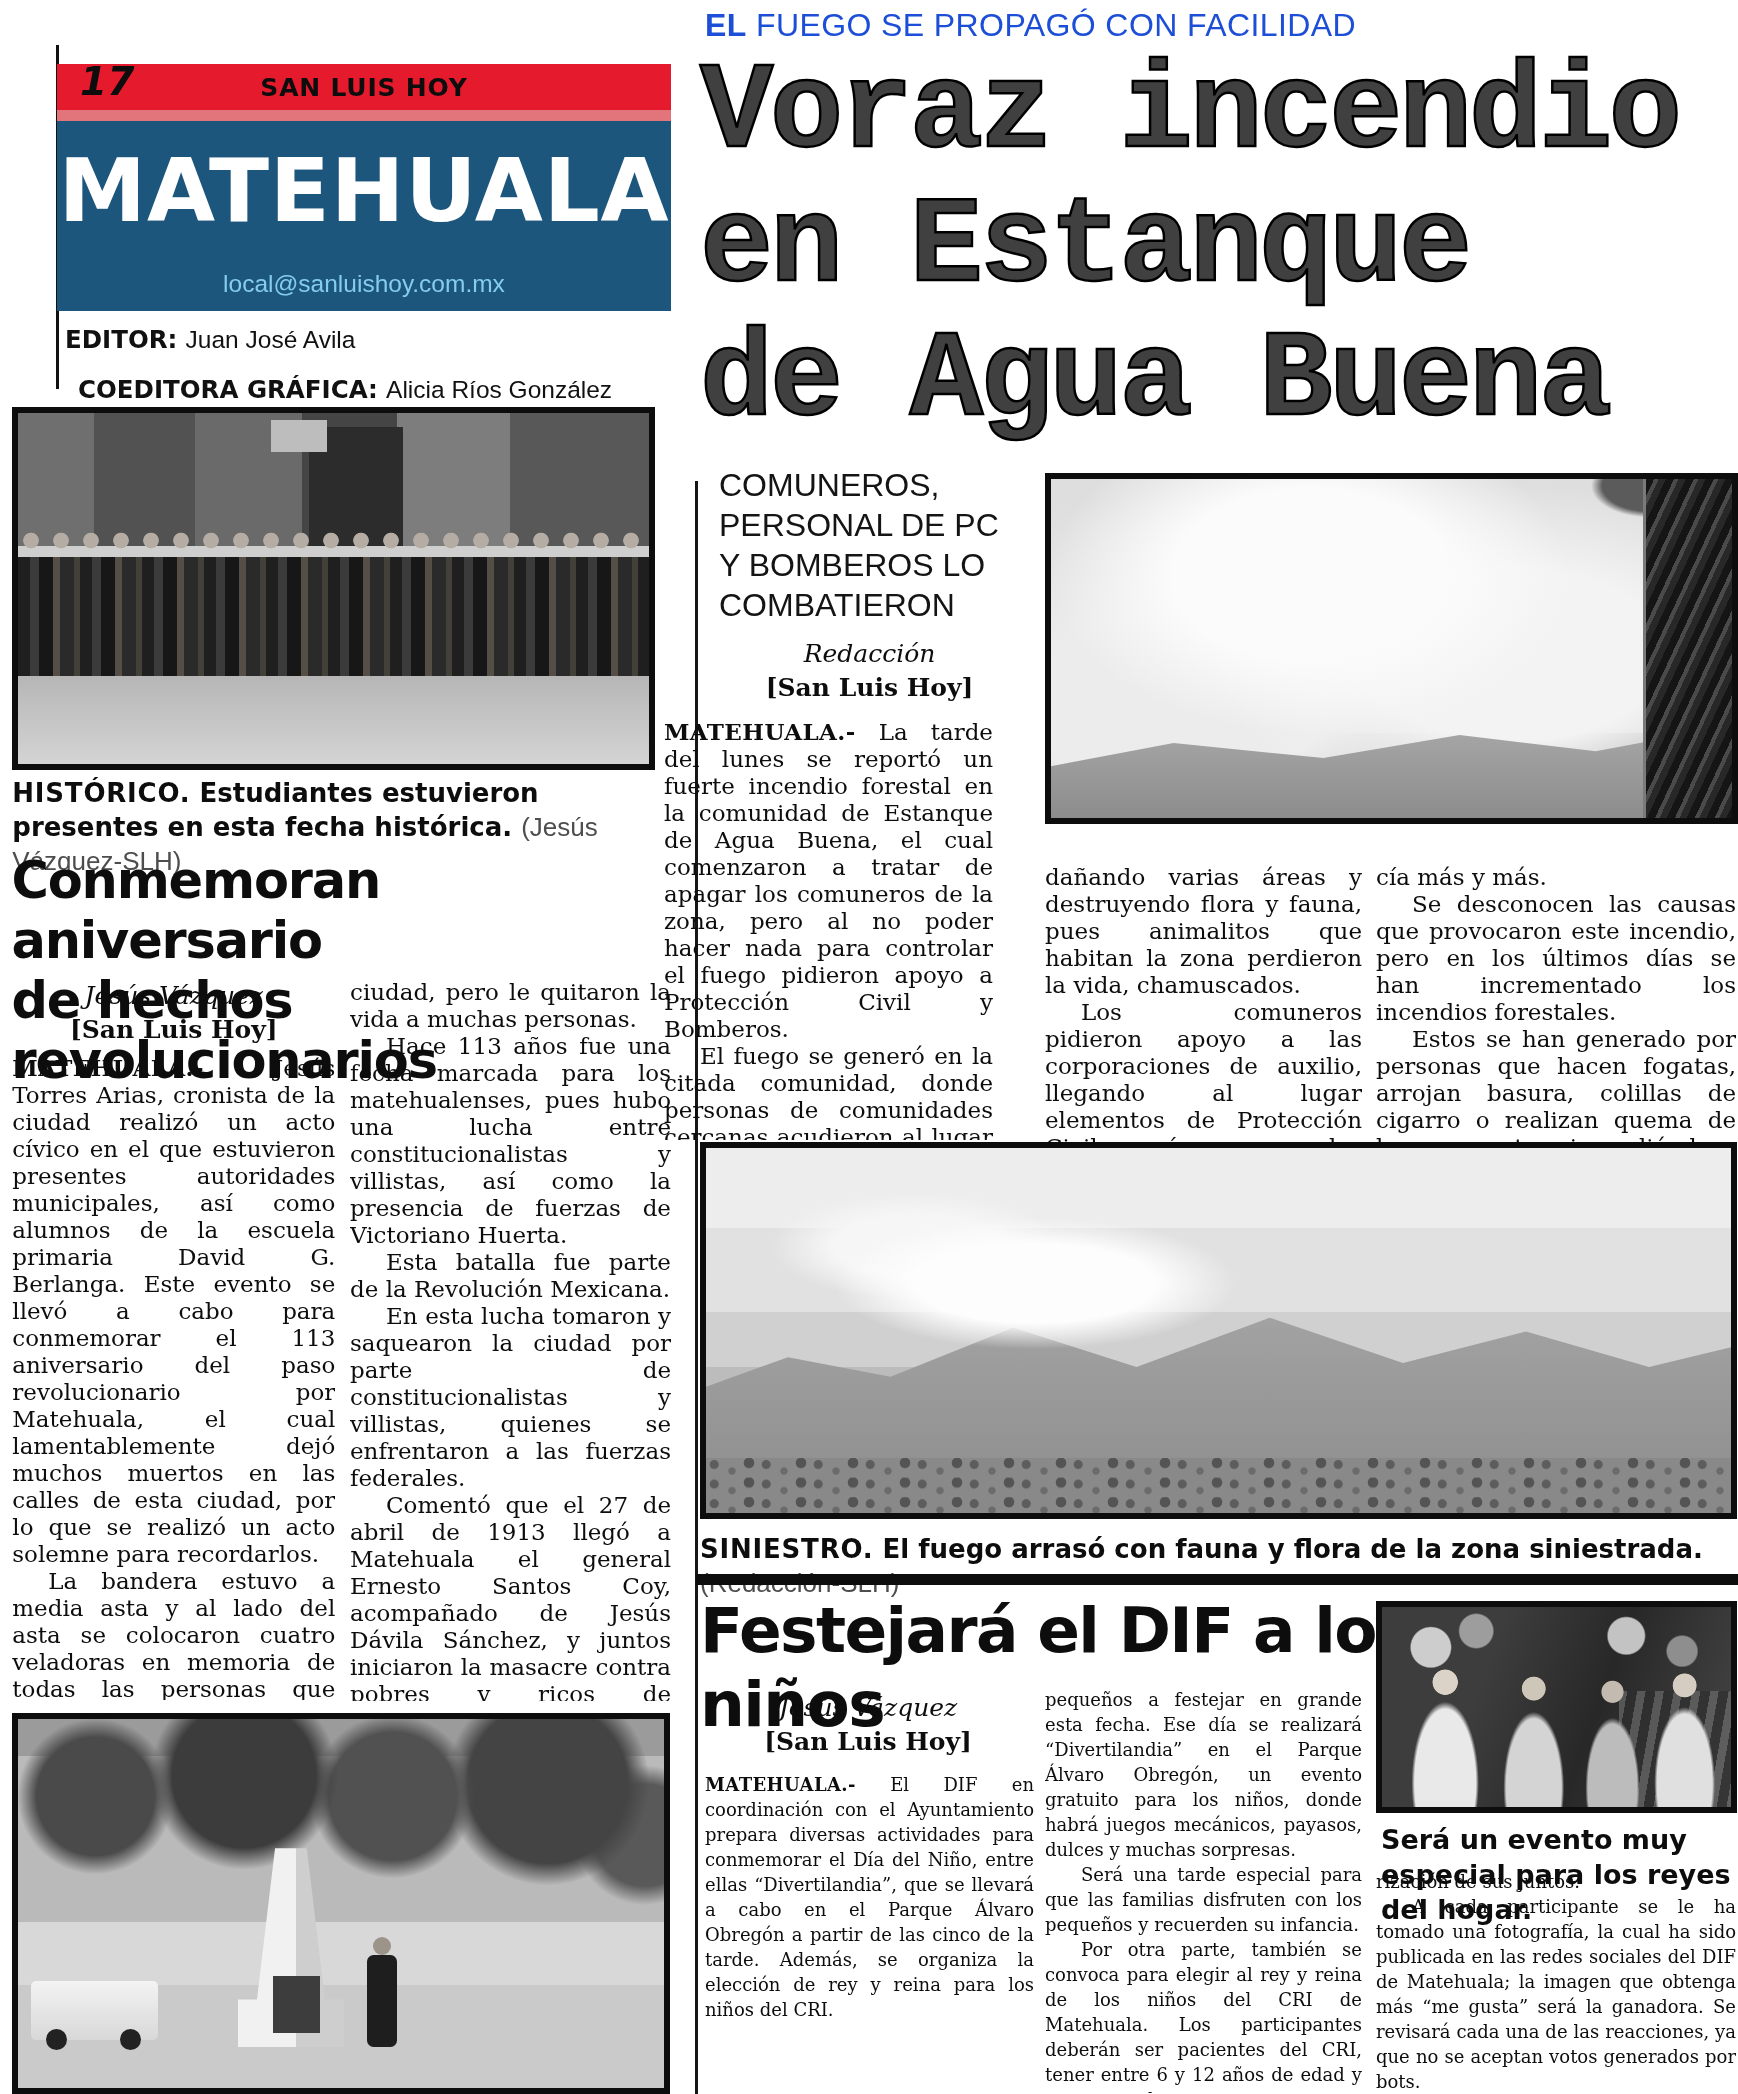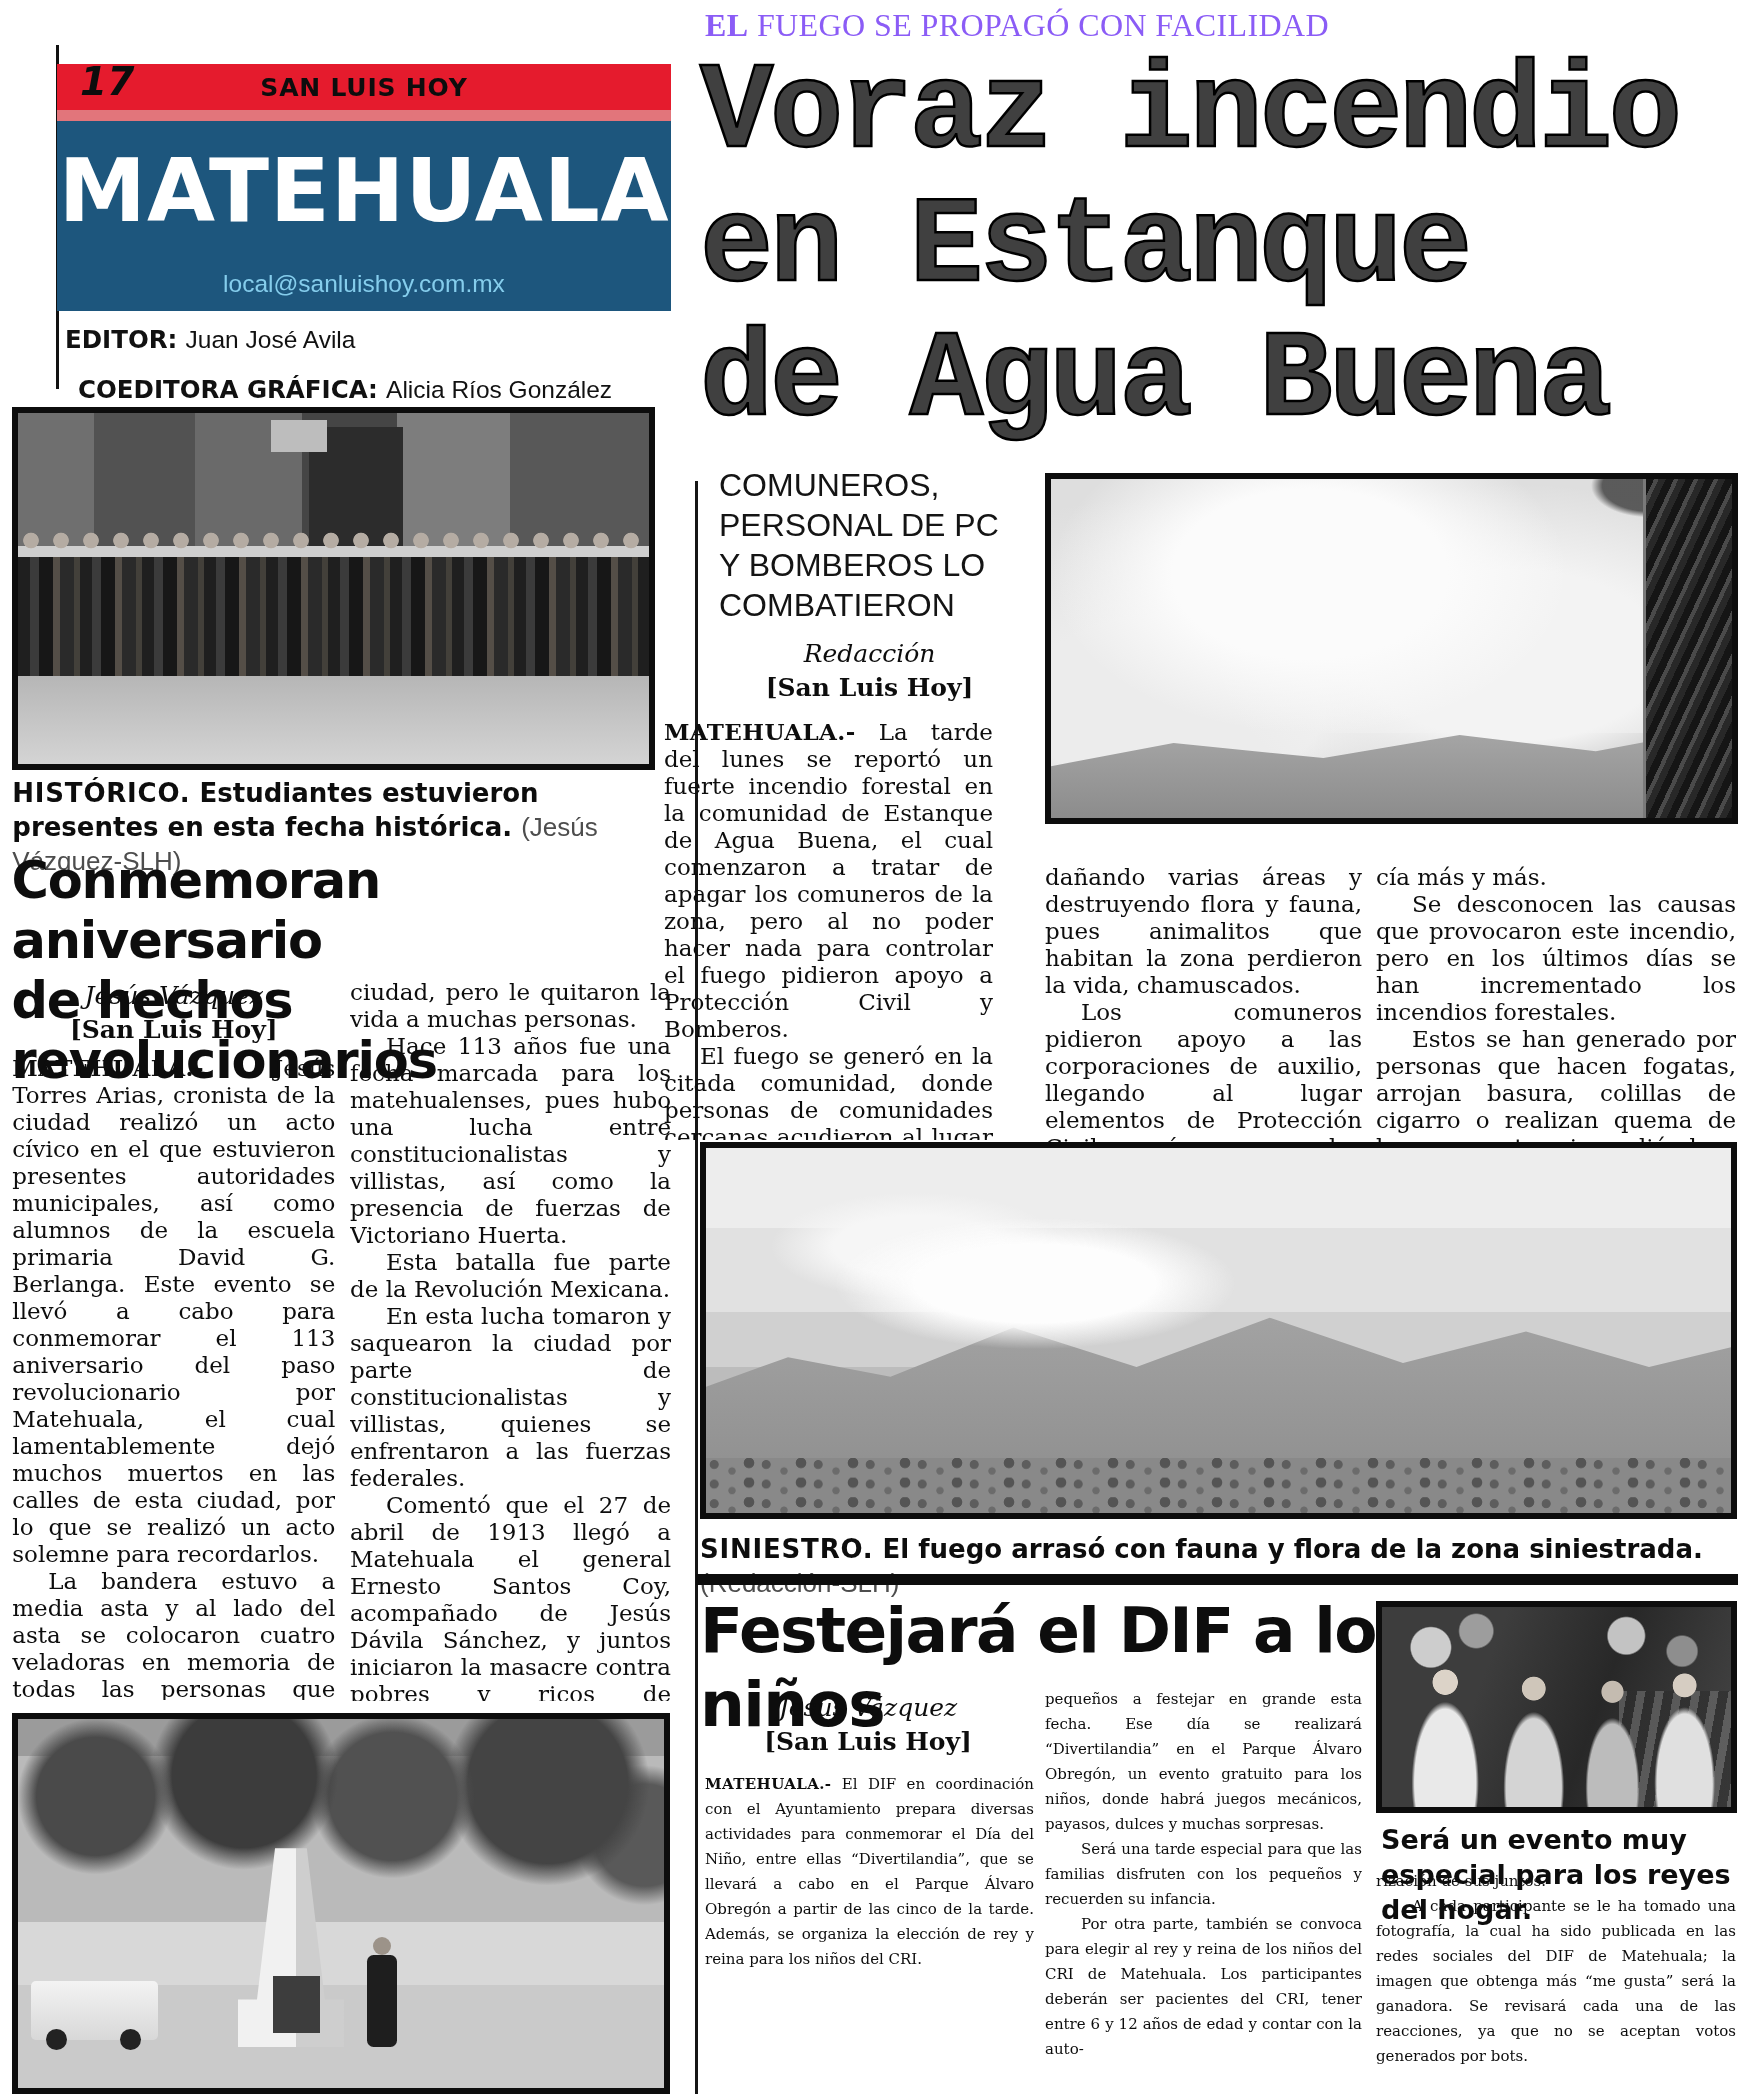--- a/index.html
+++ b/index.html
@@ -97,36 +97,36 @@
     background:linear-gradient(#f3f3f3,#d8d8d8);}
   .mn-truck::after{content:"";position:absolute;left:14.7px;bottom:-9.8px;width:21px;height:21px;border-radius:50%;
     background:#222;box-shadow:74px 0 0 #222;}
 
   
   .caption{font-family:"DejaVu Sans",sans-serif;font-size:26px;line-height:34px;color:#0d0d0d;}
   .caption b{font-weight:700;}
   .caption .credit{font-family:"Liberation Sans",sans-serif;font-weight:400;color:#4d4d4d;}
 
   
-  .kicker{left:705px;top:6.5px;font-family:Liberation Serif, serif;font-size:32px;letter-spacing:0.4px;color:#8b5cf6;}
+  .kicker{left:705px;top:6.5px;font-family:Liberation Sans, sans-serif;font-size:32px;letter-spacing:0.4px;color:#1d4ed8;}
   .kicker b{font-weight:800;}
   .mainhead{left:700px;top:47px;width:1039px;font-family:Liberation Mono, monospace;font-weight:bold;
     font-size:122px;line-height:134px;letter-spacing:-3.3px;-webkit-text-stroke:2.5px #000;color:#404040;}
   .deck{left:707px;top:465px;font-family:"Liberation Sans",sans-serif;font-size:32px;line-height:40px;color:#141414;margin-left:12px;}
   .byline{text-align:center;font-size:25px;line-height:34px;}
   .byline .au{font-style:italic;}
   .byline .br{font-weight:bold;}
   .vrule{left:695px;top:481px;width:2.5px;height:1614px;background:#161616;}
   .hrule{left:696px;top:1574px;width:1043px;height:10.6px;background:#0d0d0d;}
 
   .col{position:absolute;overflow:hidden;text-align:justify;}
   .col p{margin:0;font-size:23px;line-height:27px;}
   .col p.ind{text-indent:36px;}
   .col p b.dl{font-weight:bold;letter-spacing:0.4px;}
-  .col-sm p{font-size:15px;line-height:25px;}
+  .col-sm p{font-size:18px;line-height:25px;}
 
   .subhead{font-family:"DejaVu Sans",sans-serif;font-weight:800;color:#0d0d0d;letter-spacing:-1.2px;}
   .h-conm{left:11.5px;top:851px;width:663px;font-size:51px;line-height:60px;}
   .h-dif{left:700px;top:1594px;width:900px;font-size:63px;line-height:74px;letter-spacing:-1.6px;}
 
   .kidscap{left:1381px;top:1822px;width:357px;font-family:"DejaVu Sans",sans-serif;
     font-weight:800;font-size:27px;line-height:35px;color:#0d0d0d;}
 </style>
 </head>
 <body>

